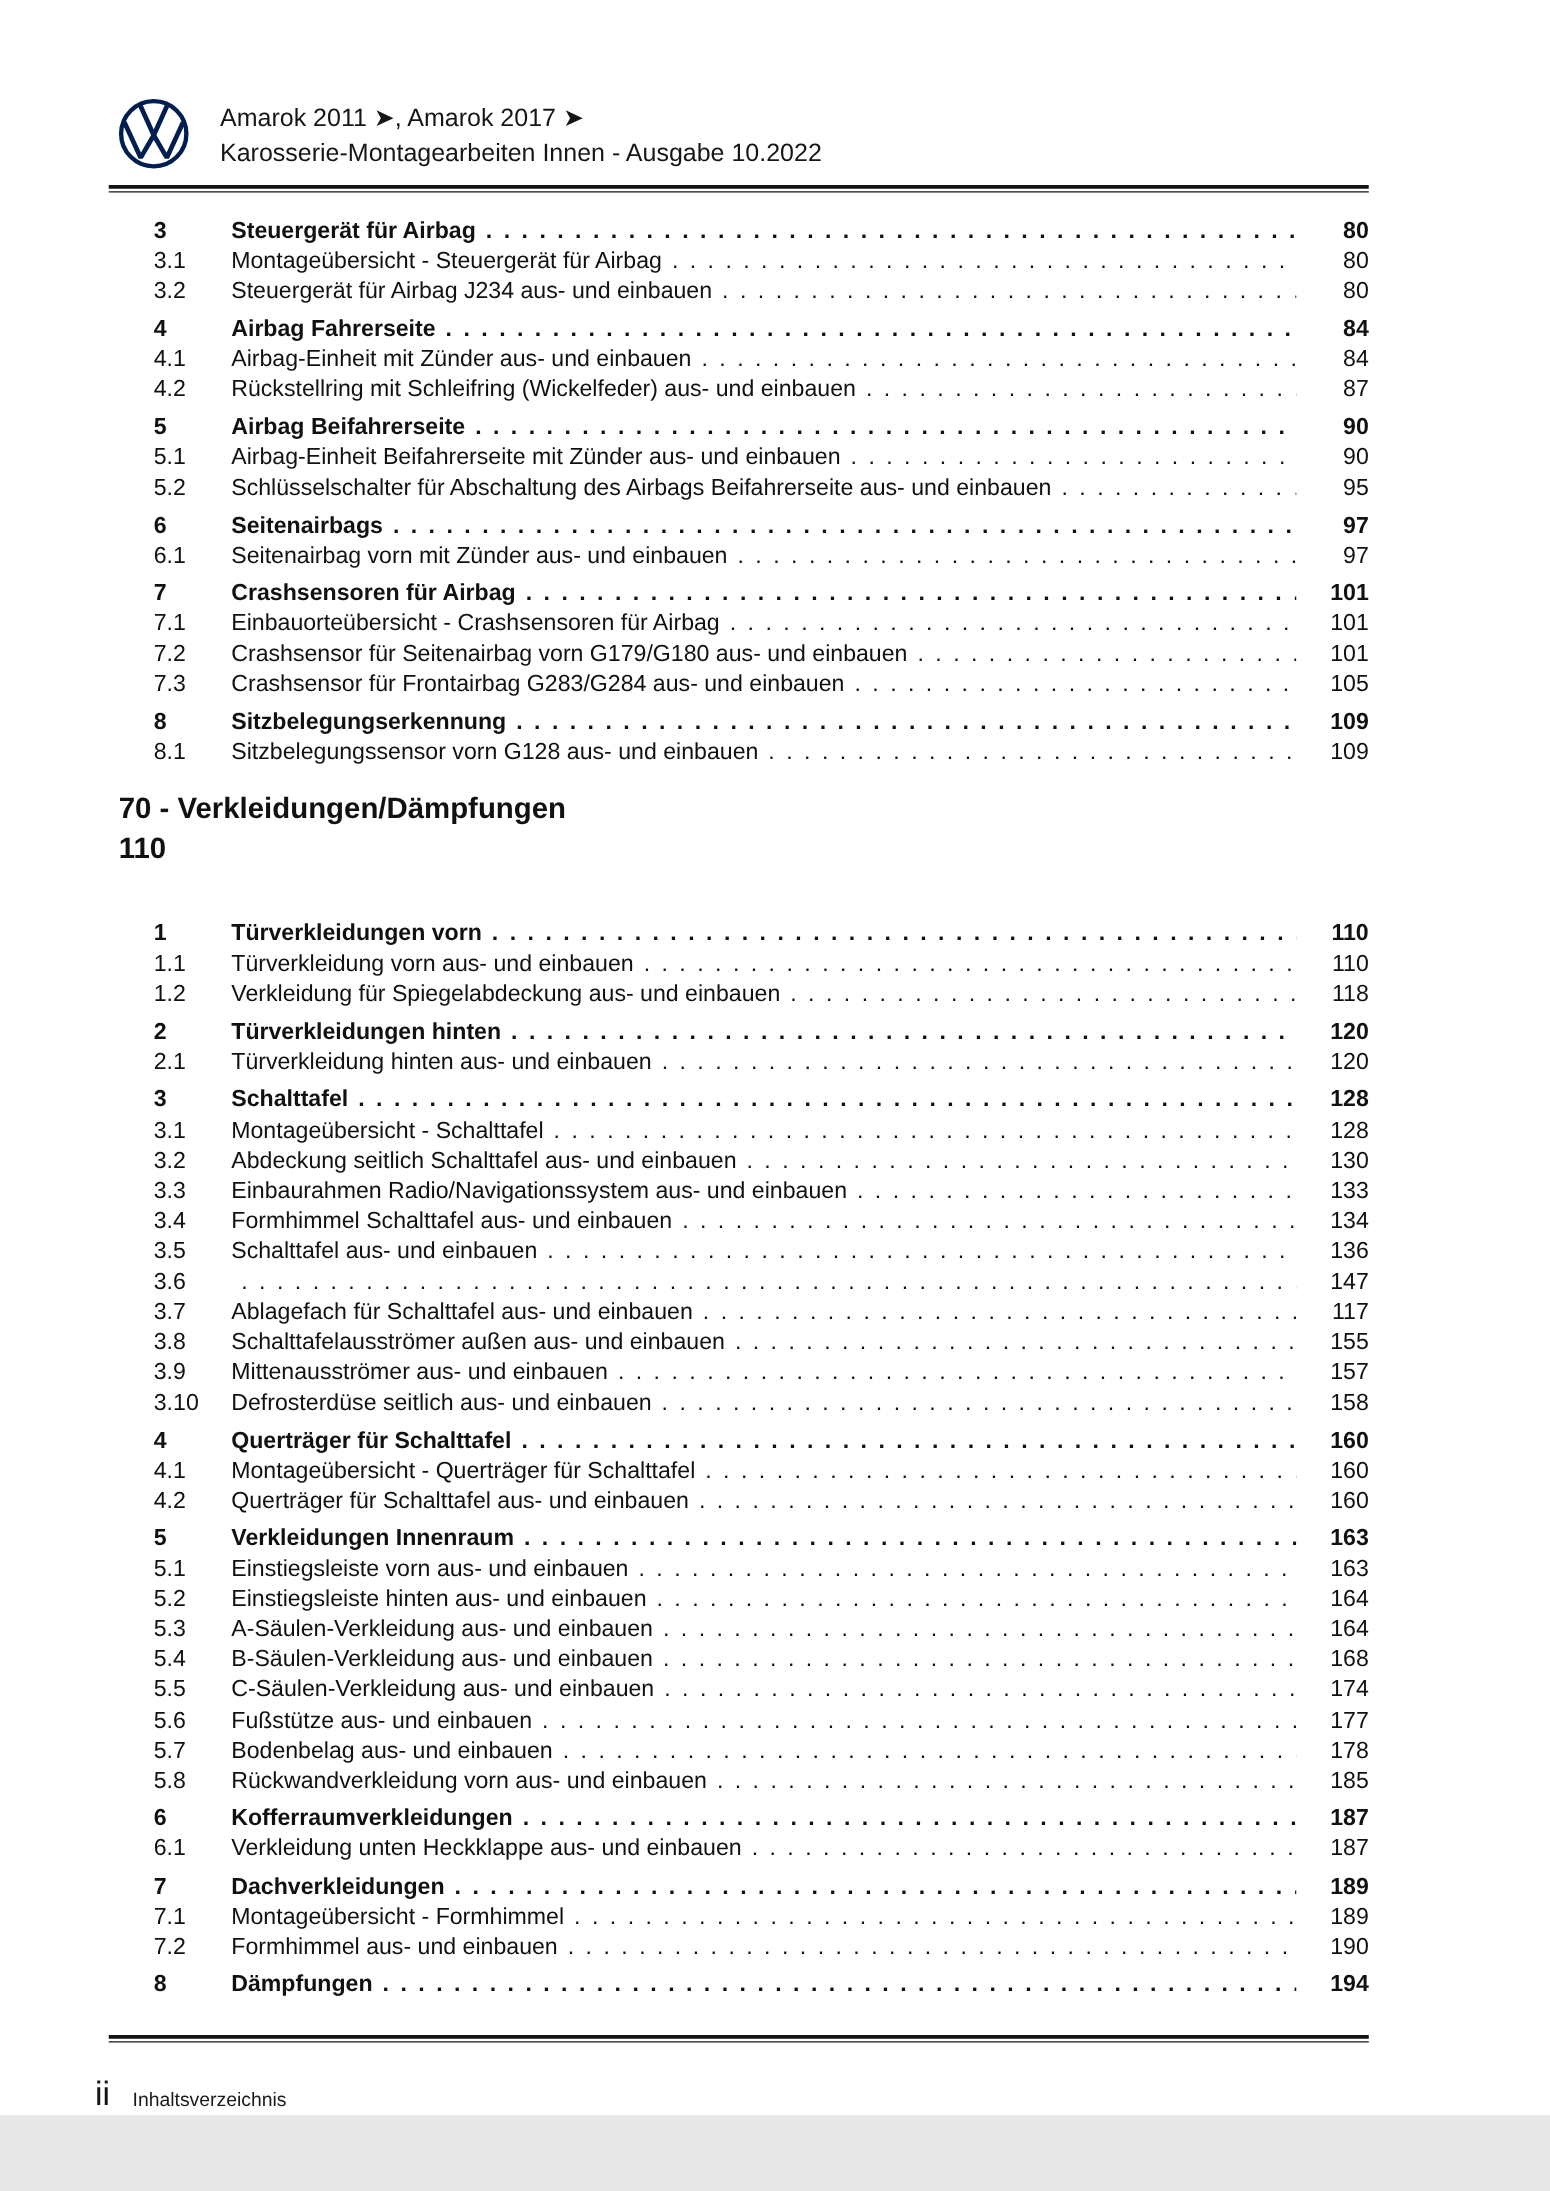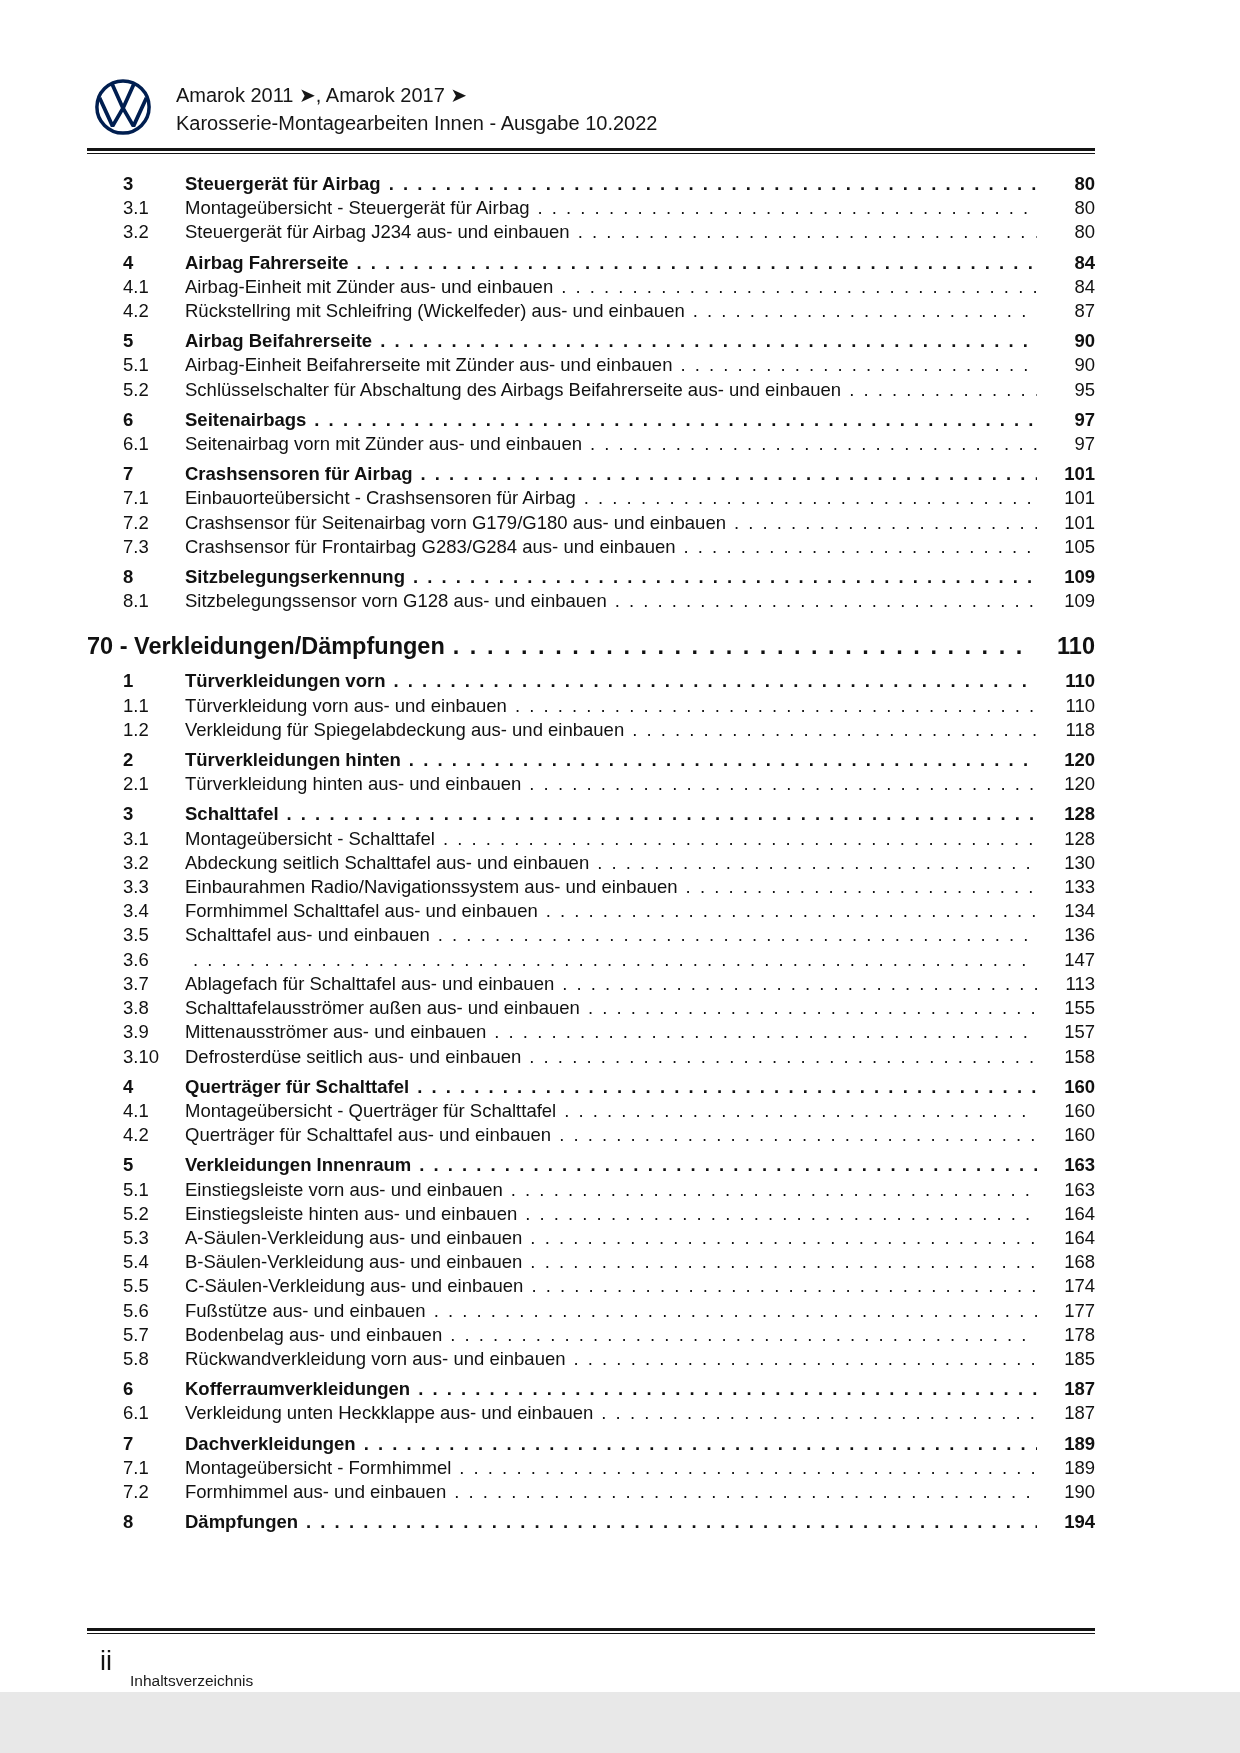--- a/index.html
+++ b/index.html
@@ -31,31 +31,31 @@
   .row .title { flex: 0 1 auto; white-space: nowrap; }
   .row .leader { flex: 1 1 0; overflow: hidden; white-space: nowrap; margin: 0 10px 0 8px; min-width: 0; }
   .row .leader::after {
     content: ". . . . . . . . . . . . . . . . . . . . . . . . . . . . . . . . . . . . . . . . . . . . . . . . . . . . . . . . . . . . . . . . . . . . . . . . . . . . . . . . . . . . . . . . . . . . . . . . . . . . . . . .";
     letter-spacing: 2px;
   }
   .row .page-no { flex: 0 0 48px; text-align: right; }
   .row.emph { font-weight: bold; margin-top: 6px; }
   .row.chapter {
     font-weight: bold; font-size: 23.5px; line-height: 32px;
-    margin-top: 17px; margin-bottom: 7px;
+    margin-top: 17px; margin-bottom: 20px; flex-direction: column;
   }
   .row.chapter .chapter-label { flex: 0 1 auto; white-space: nowrap; }
   .row.chapter .page-no { flex: 0 0 52px; }
 
   
   .frule {
     position: absolute; left: 87px; width: 1008px; top: 1628px;
     height: 2px; border-top: 3px solid #141414; border-bottom: 1px solid #141414;
   }
-  .footer { position: absolute; left: 100px; top: 1646px; display: flex; align-items: flex-start; }
+  .footer { position: absolute; left: 76px; top: 1646px; display: flex; align-items: flex-end; }
   .footer .roman { font-size: 27px; line-height: 30px; color: #141414; }
   .footer .label { font-size: 15.5px; margin-left: 18px; color: #1a1a1a; margin-top: 26px; }
 </style>
 </head>
 <body>
 
 <div class="page">
 
   <div class="header">
     <svg class="logo" viewBox="0 0 100 100" aria-hidden="true">
@@ -249,21 +249,21 @@
       </div>
       <div class="row">
         <span class="num">3.6</span>
         <span class="leader"></span>
         <span class="page-no">147</span>
       </div>
       <div class="row">
         <span class="num">3.7</span>
         <span class="title">Ablagefach für Schalttafel aus- und einbauen</span>
         <span class="leader"></span>
-        <span class="page-no">113</span>
+        <span class="page-no">117</span>
       </div>
       <div class="row">
         <span class="num">3.8</span>
         <span class="title">Schalttafelausströmer außen aus- und einbauen</span>
         <span class="leader"></span>
         <span class="page-no">155</span>
       </div>
       <div class="row">
         <span class="num">3.9</span>
         <span class="title">Mittenausströmer aus- und einbauen</span>

